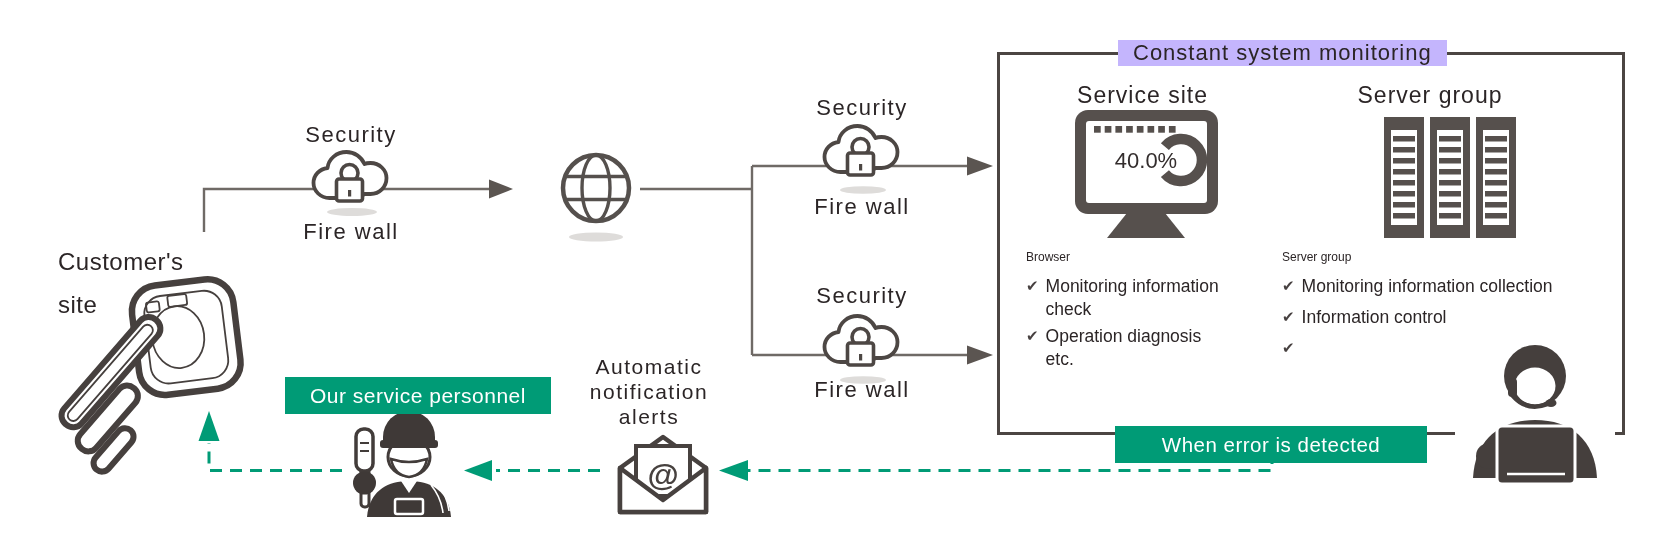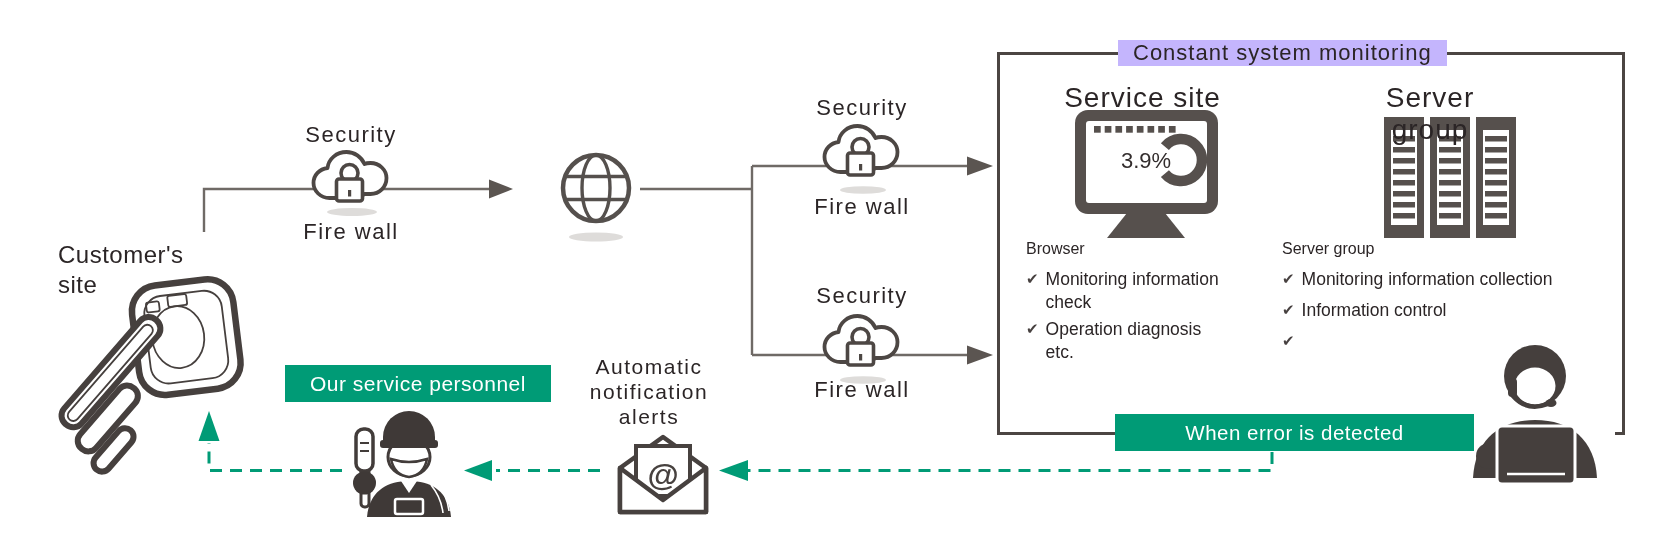--- a/index.html
+++ b/index.html
@@ -3,30 +3,30 @@
 <meta charset="utf-8">
 <style>
   html,body{margin:0;padding:0;background:#fff;}
   .stage{position:relative;width:1680px;height:560px;background:#fff;overflow:hidden;
          font-family:"Liberation Sans",sans-serif;color:#2b2526;}
   .layer{position:absolute;left:0;top:0;width:1680px;height:560px;}
   .lbl{position:absolute;color:#2b2526;}
   .center{text-align:center;}
   .pre{white-space:pre-line;}
   .node-lbl{font-size:22px;letter-spacing:1.5px;}
-  .big-lbl{font-size:24px;letter-spacing:0.5px;line-height:30px;}
-  .site-head{font-size:28px;letter-spacing:1px;}
+  .big-lbl{font-size:24px;letter-spacing:0.5px;line-height:43px;}
+  .site-head{font-size:23px;letter-spacing:1px;}
   .mon-box{position:absolute;left:997px;top:52px;width:628px;height:383px;
            border:3px solid #4b4542;box-sizing:border-box;}
   .box-title{position:absolute;left:1118px;top:40px;background:#c4b5fd;padding:0 15px;
              font-size:22px;letter-spacing:1px;}
   .banner{position:absolute;background:#009b76;color:#fff;text-align:center;
-          font-size:20.5px;letter-spacing:0.5px;}
+          font-size:20.5px;letter-spacing:0.5px;margin-top:12px;}
   .list-block{position:absolute;font-size:17.5px;line-height:1.32;}
-  .list-head{margin:0 0 9px 0;font-size:16px;}
+  .list-head{margin:12px 0 9px 0;font-size:12px;}
   .item{display:flex;gap:7px;margin-bottom:4px;}
   .item-sv{margin-bottom:8px;}
   .check{color:#474140;font-size:15px;flex:0 0 auto;padding-top:1px;}
   .mon-value{position:absolute;left:1104px;top:148px;width:84px;text-align:center;
              font-size:22px;color:#332d2d;}
 </style>
 </head>
 <body>
 
 <div class="stage">
@@ -183,21 +183,21 @@
 
   <div class="lbl node-lbl center" style="left:781px;top:95px;width:162px;">Security</div>
   <div class="lbl node-lbl center" style="left:781px;top:194px;width:162px;">Fire wall</div>
 
   <div class="lbl node-lbl center" style="left:781px;top:283px;width:162px;">Security</div>
   <div class="lbl node-lbl center" style="left:781px;top:377px;width:162px;">Fire wall</div>
 
   <div class="box-title">Constant system monitoring</div>
 
   <div class="lbl site-head center" style="left:1060px;top:82px;width:165px;">Service site</div>
-  <div class="mon-value">3.9%</div>
+  <div class="mon-value">40.0%</div>
 
   <div class="lbl site-head center" style="left:1345px;top:82px;width:170px;">Server group</div>
 
   <div class="list-block" style="left:1026px;top:238px;width:200px;">
     <p class="list-head">Browser</p>
     <div class="item">
       <span class="check">✔</span>
       <span>Monitoring information check</span>
     </div>
     <div class="item">
@@ -214,21 +214,21 @@
     </div>
     <div class="item item-sv">
       <span class="check">✔</span>
       <span>Information control</span>
     </div>
     <div class="item item-sv">
       <span class="check">✔</span>
     </div>
   </div>
 
-  <div class="banner" style="left:1115px;top:414px;width:359px;height:37px;line-height:37px;">When error is detected</div>
+  <div class="banner" style="left:1115px;top:414px;width:312px;height:37px;line-height:37px;">When error is detected</div>
 
   <div class="lbl node-lbl center pre" style="left:554px;top:354px;width:190px;line-height:25px;font-size:21px;">Automatic
 notification
 alerts</div>
 
   <div class="banner" style="left:285px;top:365px;width:266px;height:37px;line-height:37px;font-size:21px;">Our service personnel</div>
 
 </div>
 
 </body></html>

